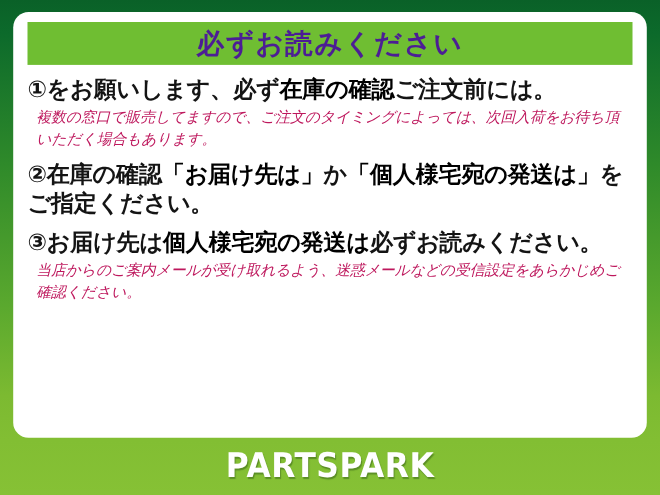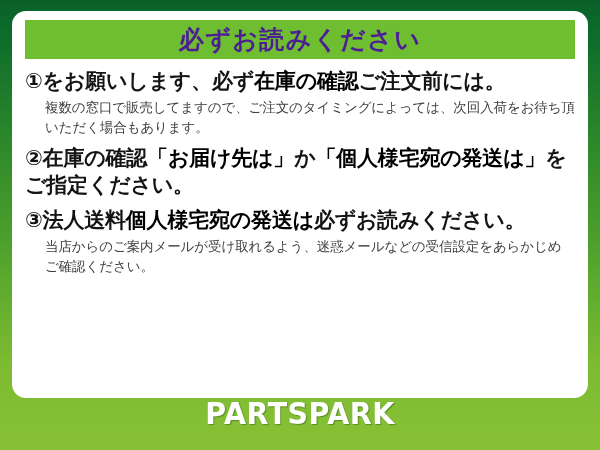--- a/index.html
+++ b/index.html
@@ -78,34 +78,36 @@
   }
   .item-heading.wrapped {
     white-space: normal;
   }
   .hl {
     color: #000000;
   }
   .item-detail {
     font-size: 13.5px;
     font-weight: normal;
-    color: #404040;
+    color: #be185d;
     line-height: 1.5;
-    margin: 2px 0 0 20px;
+    margin: 2px 0 0 8px;
     letter-spacing: -0.1px;
+    font-style: italic;
   }
 
   
   #footer-brand {
     position: absolute;
     left: 0;
     top: 398px;
     width: 600px;
     height: 52px;
     display: flex;
+    align-items: center;
     justify-content: center;
   }
   #brand-text {
     color: #ffffff;
     font-size: 31px;
     font-weight: bold;
     letter-spacing: 0.5px;
     transform: scaleX(0.92);
     text-shadow: 1px 1px 1px rgba(40, 80, 20, 0.45);
     line-height: 1;
@@ -124,21 +126,21 @@
 
     <div id="notice-list">
         <div class="notice-item">
           <div class="item-heading"><span>①</span><span>をお願いします、必ず</span><span class="hl">在庫の確認</span><span>ご注文前には。</span></div>
           <div class="item-detail">複数の窓口で販売してますので、ご注文のタイミングによっては、次回入荷をお待ち頂いただく場合もあります。</div>
         </div>
         <div class="notice-item">
           <div class="item-heading wrapped"><span>②</span><span>在庫の確認</span><span class="hl">「お届け先は」</span><span>か</span><span class="hl">「個人様宅宛の発送は」</span><span>をご指定ください。</span></div>
         </div>
         <div class="notice-item">
-          <div class="item-heading"><span>③</span><span>法人送料</span><span class="hl">個人様宅宛の発送は</span><span>必ずお読みください。</span></div>
+          <div class="item-heading"><span>③</span><span>お届け先は</span><span class="hl">個人様宅宛の発送は</span><span>必ずお読みください。</span></div>
           <div class="item-detail">当店からのご案内メールが受け取れるよう、迷惑メールなどの受信設定をあらかじめご確認ください。</div>
         </div>
       </div>
 
   </div>
 
   <div id="footer-brand">
     <div id="brand-text">PARTSPARK</div>
   </div>
 

